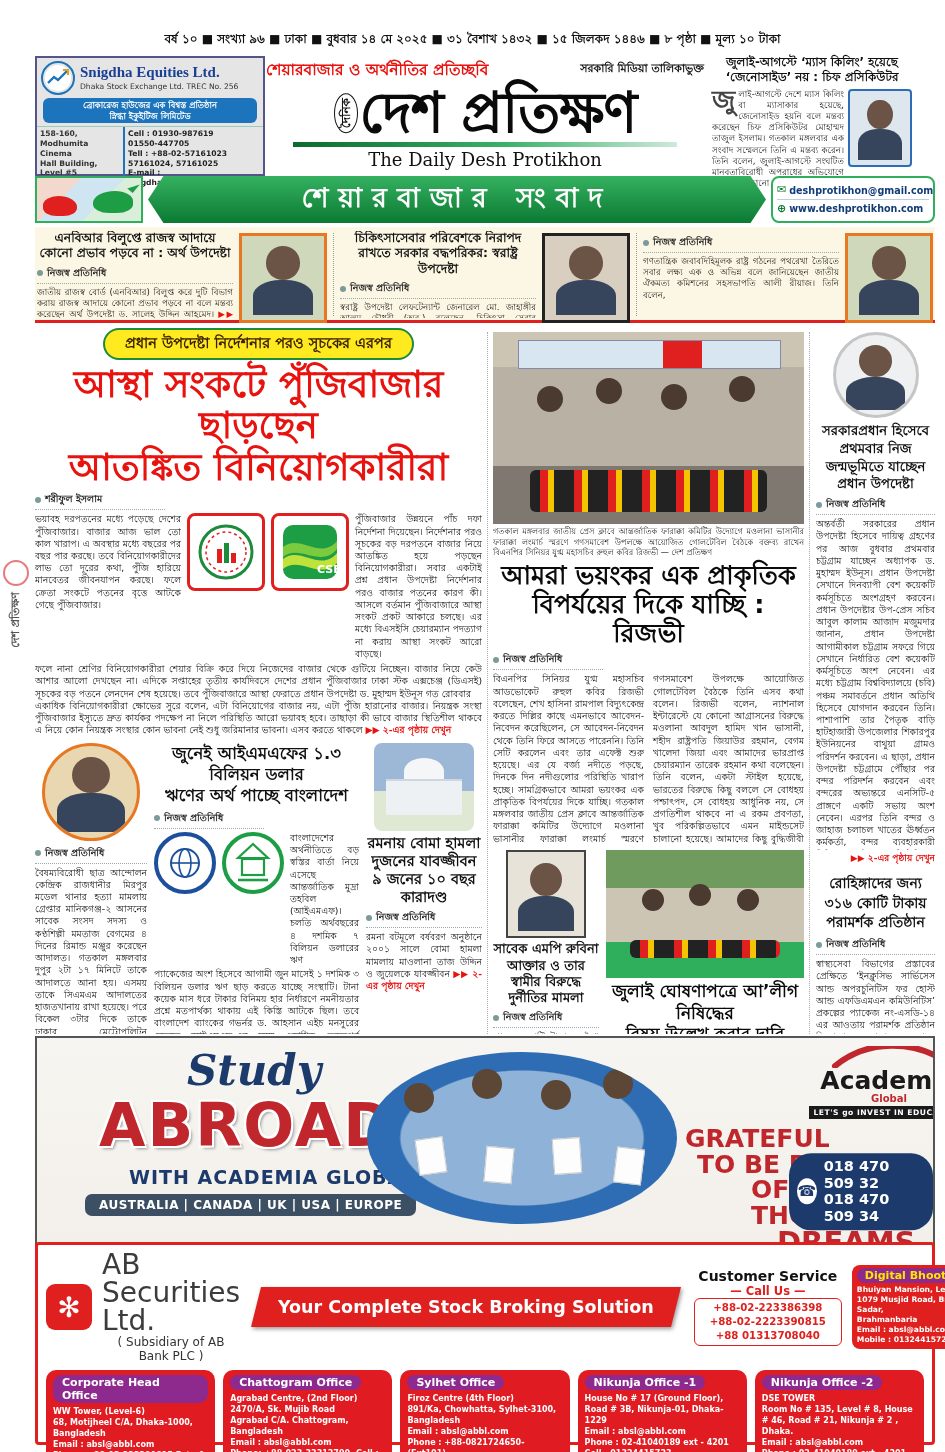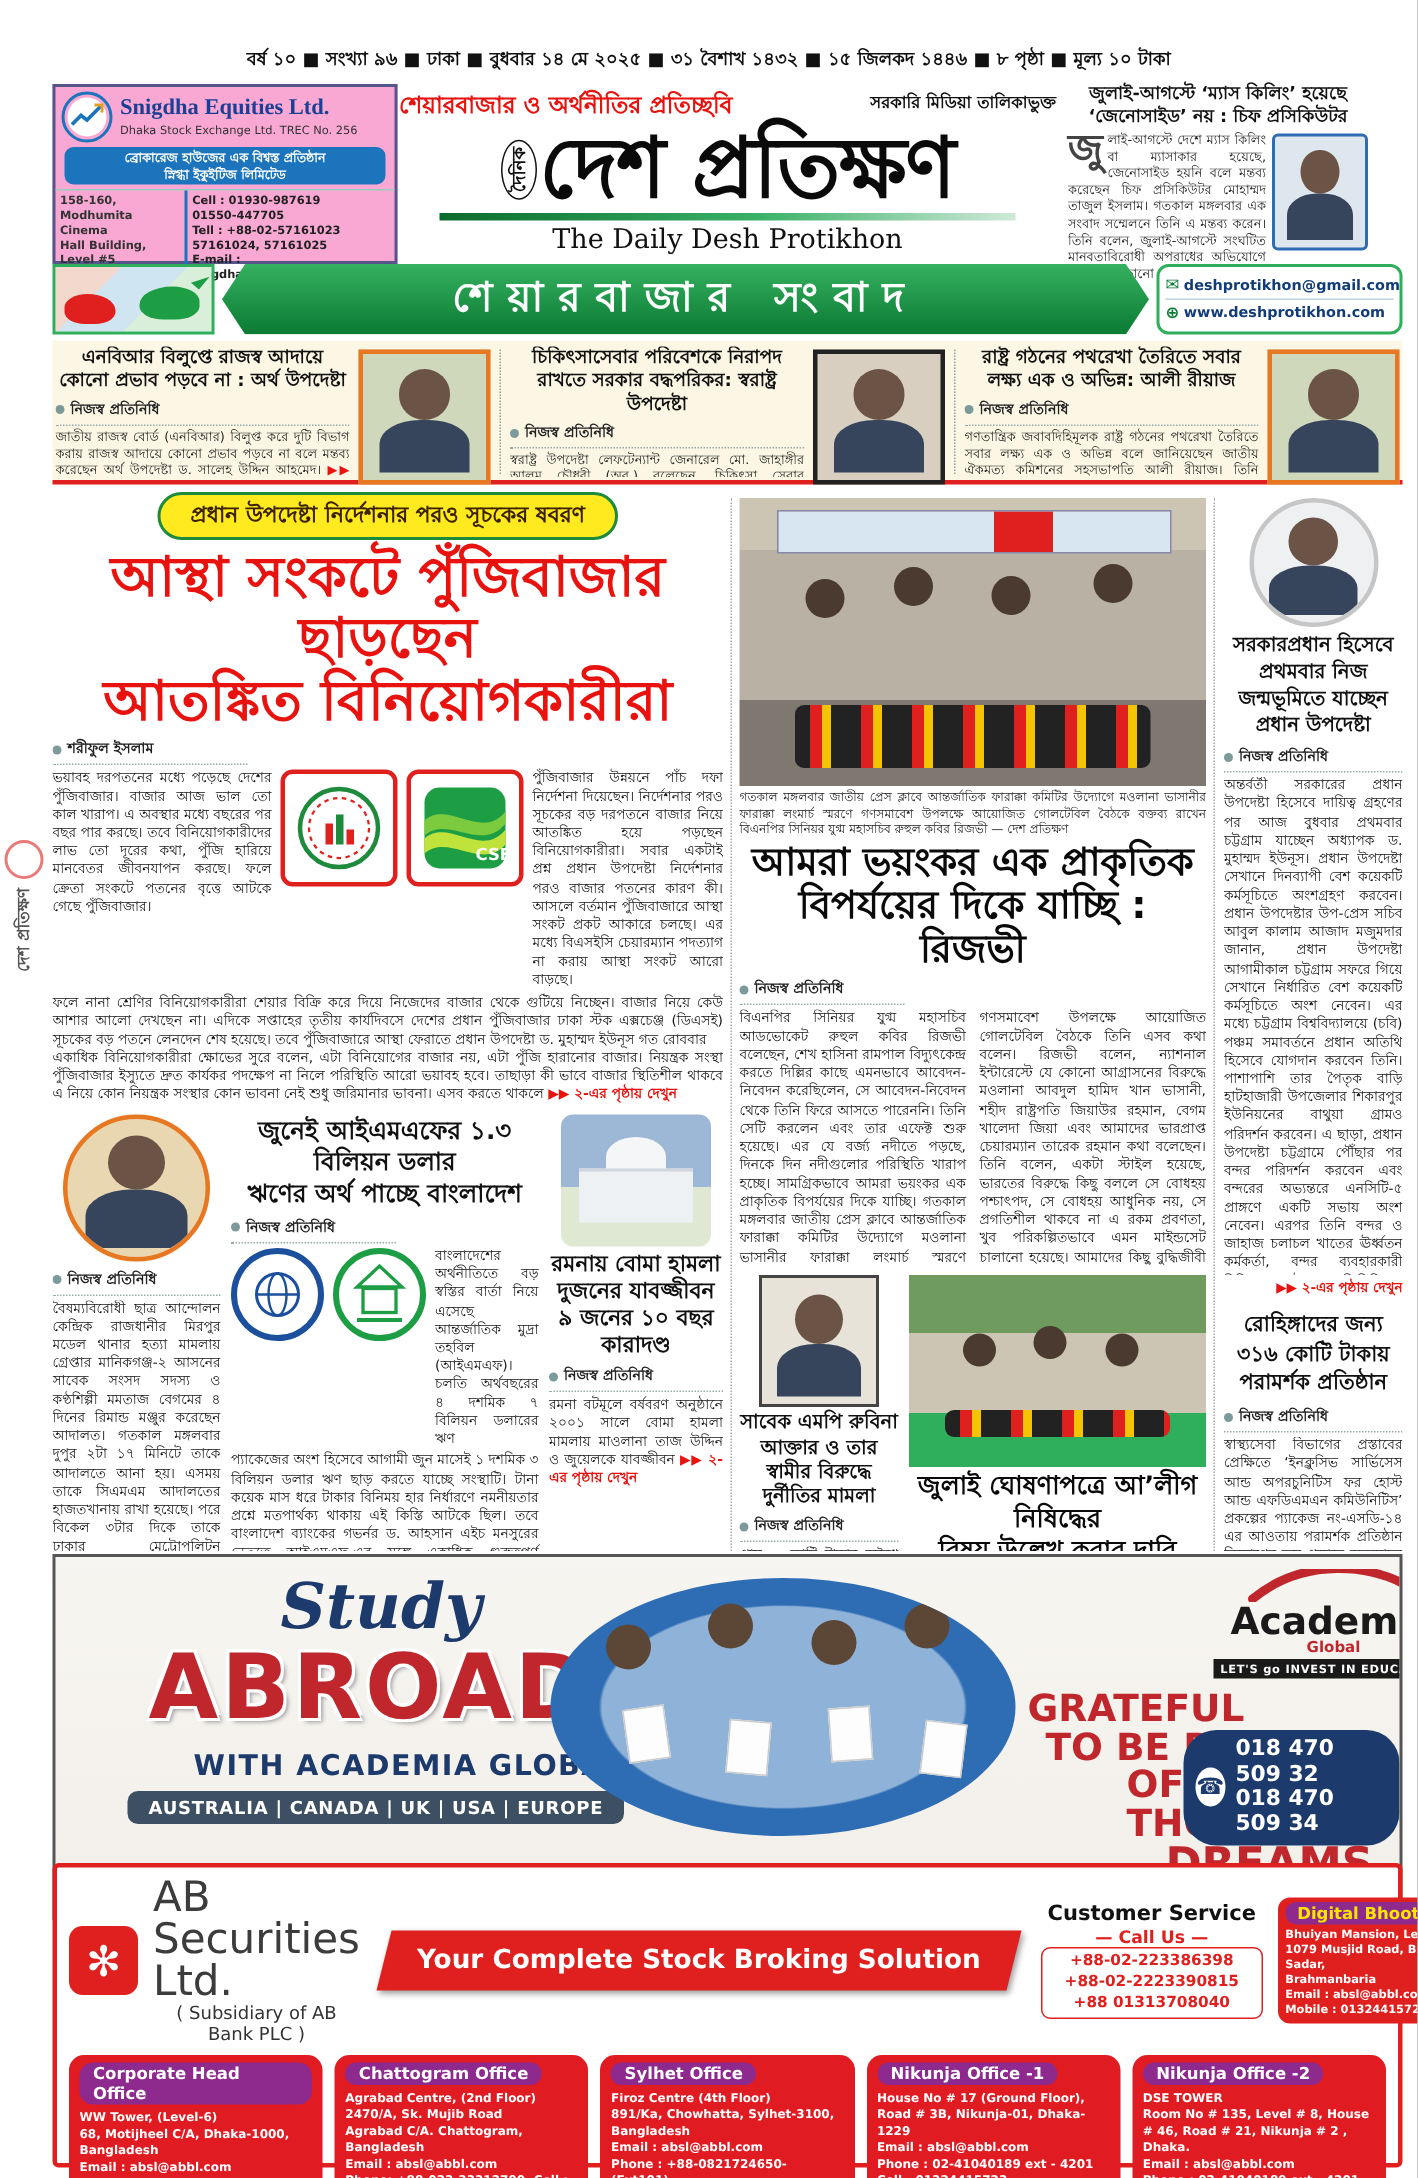--- a/index.html
+++ b/index.html
@@ -11,21 +11,21 @@
   .reporter{display:flex;align-items:center;gap:4px;font-size:9.5px;font-weight:bold;color:#222;
     border-bottom:1px dotted #9aa;padding:2px 0;margin:2px 0 3px;}
   .rdot{width:6px;height:6px;border-radius:50%;background:#7d9a9a;flex:0 0 auto;}
   .body-sm{font-size:9.2px;line-height:1.33;color:#141414;}
   .face-ph{position:relative;overflow:hidden;}
   .face-ph::before{content:"";position:absolute;width:42%;height:40%;left:29%;top:12%;background:#6b5346;border-radius:50%;}
   .face-ph::after{content:"";position:absolute;width:74%;height:42%;left:13%;top:52%;background:#36455c;border-radius:45% 45% 0 0;}
   
   .topbar{position:absolute;top:30px;left:0;right:0;text-align:center;font-size:12px;font-weight:bold;color:#111;}
   
-  .snigdha{position:absolute;left:35px;top:56px;width:226px;height:116px;border:2px solid#55558a;background:#f9a8d4;font-size:8px;}
+  .snigdha{position:absolute;left:35px;top:56px;width:226px;height:116px;border:2px solid#55558a;background:#e5e5e5;font-size:8px;}
   .sn-top{display:flex;align-items:center;gap:5px;padding:3px 4px 1px;}
   .sn-logo{width:30px;height:30px;border:2px solid #1b74bc;border-radius:50%;flex:0 0 auto;}
   .sn-name{font-family:"Liberation Serif",serif;font-weight:bold;font-size:15px;color:#1b3f94;line-height:1;}
   .sn-sub{font-size:7.6px;color:#333;margin-top:2px;}
   .sn-strip{background:#1b74bc;color:#fff;text-align:center;font-weight:bold;font-size:8.4px;
     border-radius:6px;margin:2px 6px;padding:2px 0;line-height:1.25;}
   .sn-bottom{display:flex;border-top:1px solid #9cb;margin-top:3px;}
   .sn-addr{width:46%;padding:2px 3px;font-weight:bold;color:#333;border-right:2px solid #1b74bc;line-height:1.3;font-size:7.6px;}
   .sn-contact{flex:1;padding:2px 3px;font-weight:bold;color:#222;line-height:1.3;font-size:7.6px;}
   
@@ -256,37 +256,36 @@
       <div class="brief-title">চিকিৎসাসেবার পরিবেশকে নিরাপদ রাখতে সরকার বদ্ধপরিকর: স্বরাষ্ট্র উপদেষ্টা</div>
       <div class="reporter">
           <span class="rdot"></span>
           <span>নিজস্ব প্রতিনিধি</span>
         </div>
       <div class="brief-body"><span>স্বরাষ্ট্র উপদেষ্টা লেফটেন্যান্ট জেনারেল মো. জাহাঙ্গীর আলম চৌধুরী (অব.) বলেছেন, চিকিৎসা সেবার পরিবেশকে নিরাপদ রাখতে সরকার বদ্ধপরিকর। সাম্প্রতিক সময়ে</span> </div>
     </div>
     <div class="brief-photo face-ph dark"></div>
     <div class="bsep"></div>
     <div class="brief">
-      <div class="brief-title">রাষ্ট্র গঠনের পথরেখা তৈরিতে সবার লক্ষ্য এক ও অভিন্ন: আলী রীয়াজ</div>
       <div class="reporter">
           <span class="rdot"></span>
           <span>নিজস্ব প্রতিনিধি</span>
         </div>
       <div class="brief-body"><span>গণতান্ত্রিক জবাবদিহিমূলক রাষ্ট্র গঠনের পথরেখা তৈরিতে সবার লক্ষ্য এক ও অভিন্ন বলে জানিয়েছেন জাতীয় ঐকমত্য কমিশনের সহসভাপতি আলী রীয়াজ। তিনি বলেন,</span> </div>
     </div>
     <div class="brief-photo face-ph"></div>
   </div>
 
   <div class="edgestrip">
     <div class="stamp"></div>
     <span class="edgetext">দেশ প্রতিক্ষণ</span>
   </div>
 
   <div class="leadcol">
-    <div class="kicker">প্রধান উপদেষ্টা নির্দেশনার পরও সূচকের ষবরণ</div>
+    <div class="kicker">প্রধান উপদেষ্টা নির্দেশনার পরও সূচকের এরপর</div>
     <div class="lead-h">
       <div>আস্থা সংকটে পুঁজিবাজার ছাড়ছেন</div>
       <div>আতঙ্কিত বিনিয়োগকারীরা</div>
     </div>
     <div class="reporter lead-byline">
         <span class="rdot"></span>
         <span>শরীফুল ইসলাম</span>
       </div>
     <div class="lead-grid">
       <div class="lead-c body-sm jc">ভয়াবহ দরপতনের মধ্যে পড়েছে দেশের পুঁজিবাজার। বাজার আজ ভাল তো কাল খারাপ। এ অবস্থার মধ্যে বছরের পর বছর পার করছে। তবে বিনিয়োগকারীদের লাভ তো দূরের কথা, পুঁজি হারিয়ে মানবেতর জীবনযাপন করছে। ফলে ক্রেতা সংকটে পতনের বৃত্তে আটকে গেছে পুঁজিবাজার।</div>

